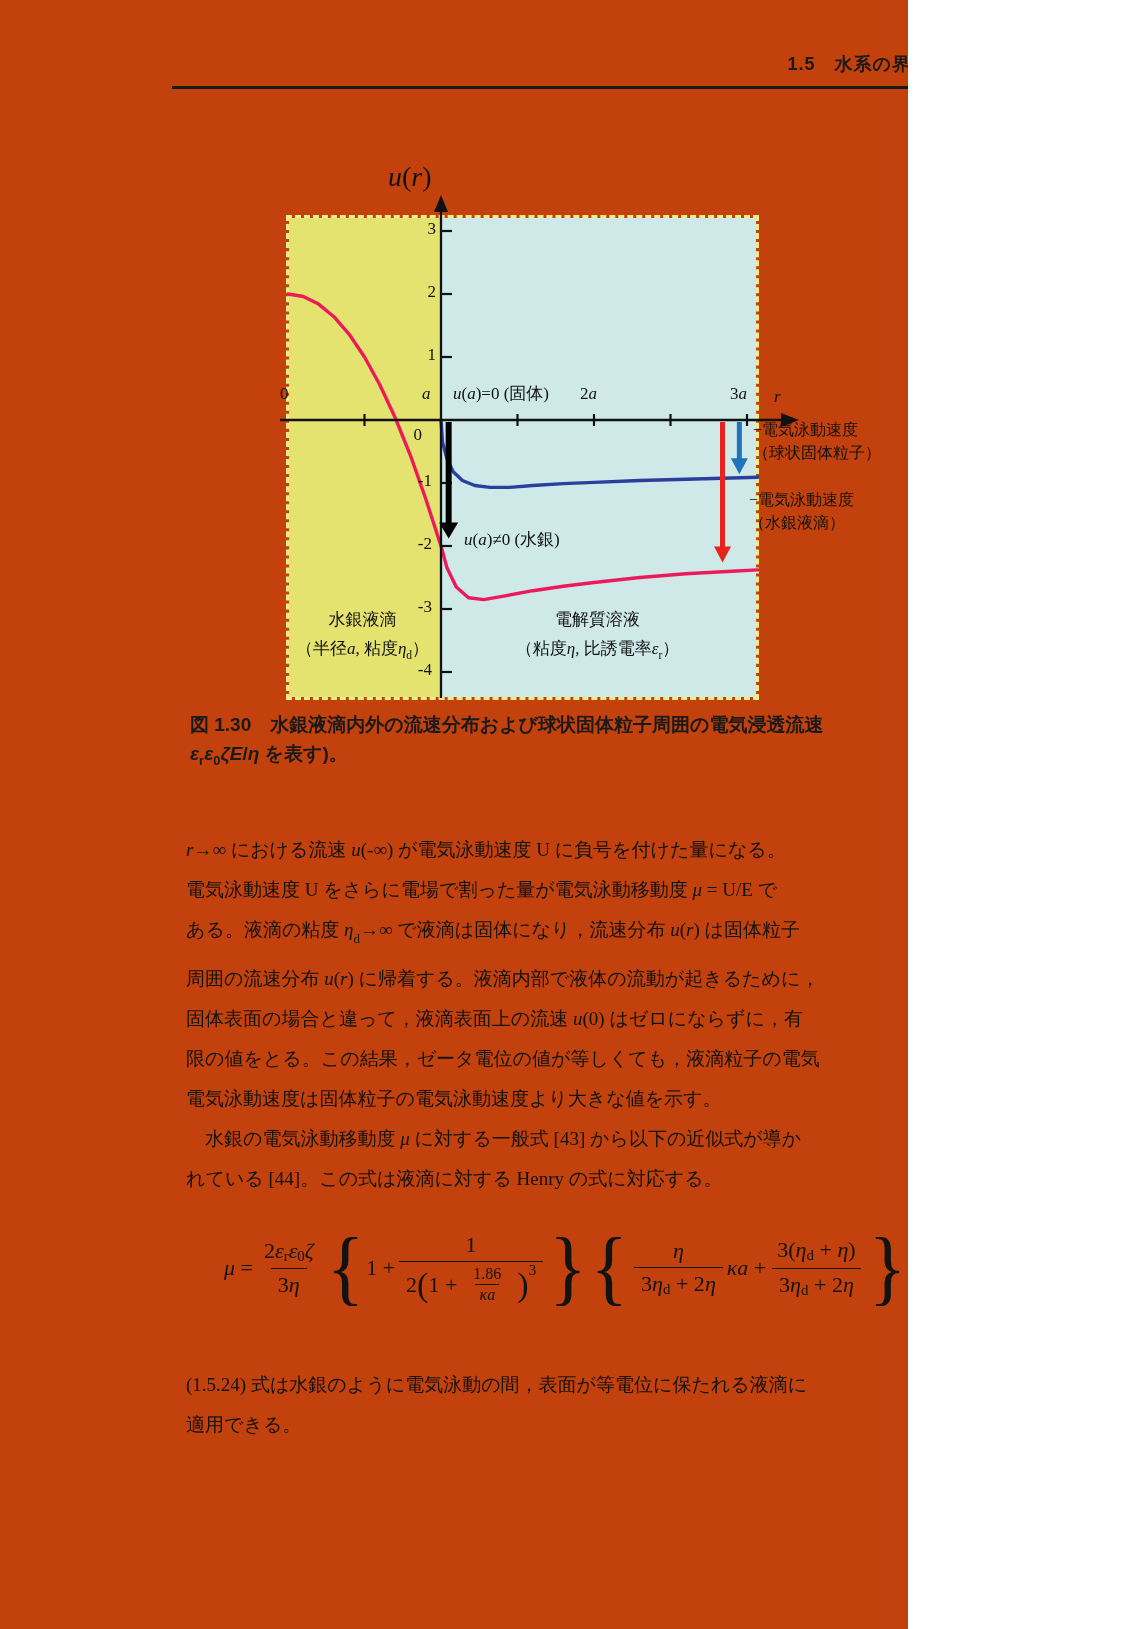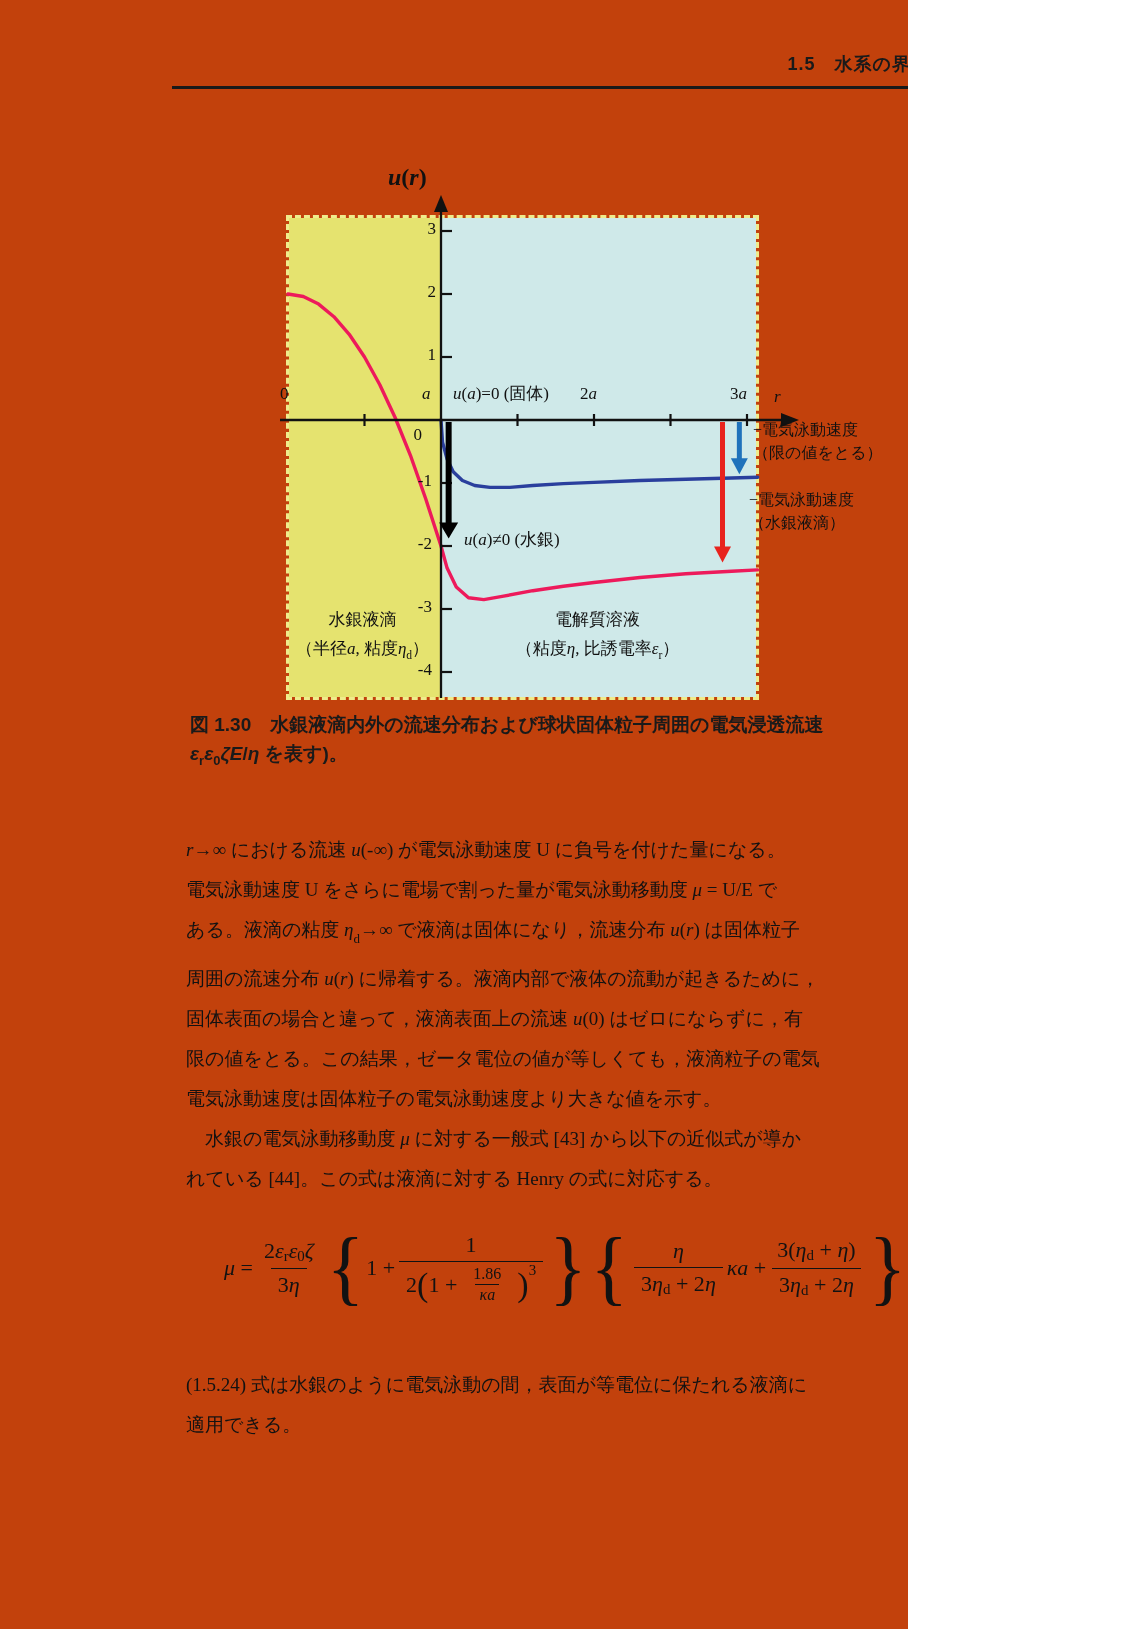--- a/index.html
+++ b/index.html
@@ -76,21 +76,21 @@
         <line x1="198.65" y1="272" x2="198.65" y2="374.44" stroke="#000000" stroke-width="6"></line>
         <polygon points="198.65,388.44 189.15,372.44 208.15,372.44" fill="#000000"></polygon>
         <line x1="472.52" y1="272" x2="472.52" y2="398.38" stroke="#e8231d" stroke-width="5"></line>
         <polygon points="472.52,412.38 464.02,396.38 481.02,396.38" fill="#e8231d"></polygon>
         <line x1="489.35" y1="272" x2="489.35" y2="310.18" stroke="#1f72bb" stroke-width="5"></line>
         <polygon points="489.35,324.18 480.85,308.18 497.85,308.18" fill="#1f72bb"></polygon>
         <line x1="678" y1="312" x2="678" y2="266" stroke="#1f72bb" stroke-width="5.5"></line>
         <polygon points="678,248 669.5,268 686.5,268" fill="#1f72bb"></polygon>
       </svg>
 
-    <div class="abs figtxt" style="left:138px;top:16px;font-size:24px;font-weight:bold;"><span class="tk-i">u</span><span>(</span><span class="tk-i">r</span><span>)</span></div>
+    <div class="abs figtxt" style="left:138px;top:16px;font-size:28px;"><span class="tk-i">u</span><span>(</span><span class="tk-i">r</span><span>)</span></div>
 
     <div class="abs figtxt ylab" style="left:152px;top:68px;">3</div>
     <div class="abs figtxt ylab" style="left:152px;top:131px;">2</div>
     <div class="abs figtxt ylab" style="left:152px;top:194px;">1</div>
     <div class="abs figtxt ylab" style="left:138px;top:274px;">0</div>
     <div class="abs figtxt ylab" style="left:148px;top:320px;">-1</div>
     <div class="abs figtxt ylab" style="left:148px;top:383px;">-2</div>
     <div class="abs figtxt ylab" style="left:148px;top:446px;">-3</div>
     <div class="abs figtxt ylab" style="left:148px;top:509px;">-4</div>
 
@@ -107,21 +107,21 @@
       <div><span>水銀液滴</span></div>
       <div><span>（半径</span><span class="tk-i">a</span><span>, 粘度</span><span class="tk-i">η</span><span class="tk-sub">d</span><span>）</span></div>
     </div>
     <div class="abs figtxt" style="left:215px;top:455px;width:265px;text-align:center;line-height:29px;">
       <div><span>電解質溶液</span></div>
       <div><span>（粘度</span><span class="tk-i">η</span><span>, 比誘電率</span><span class="tk-i">ε</span><span class="tk-sub">r</span><span>）</span></div>
     </div>
 
     <div class="abs figtxt ann" style="left:503px;top:268px;">
       <div><span>−電気泳動速度</span></div>
-      <div><span>（限の値をとる）</span></div>
+      <div><span>（球状固体粒子）</span></div>
     </div>
     <div class="abs figtxt ann" style="left:499px;top:338px;">
       <div><span>−電気泳動速度</span></div>
       <div><span>（水銀液滴）</span></div>
     </div>
 
     <div class="abs figtxt" style="left:662px;top:214px;font-size:20px;font-weight:bold;font-style:italic;">E</div>
   </div>
 
   <div id="cap" class="abs sans">

